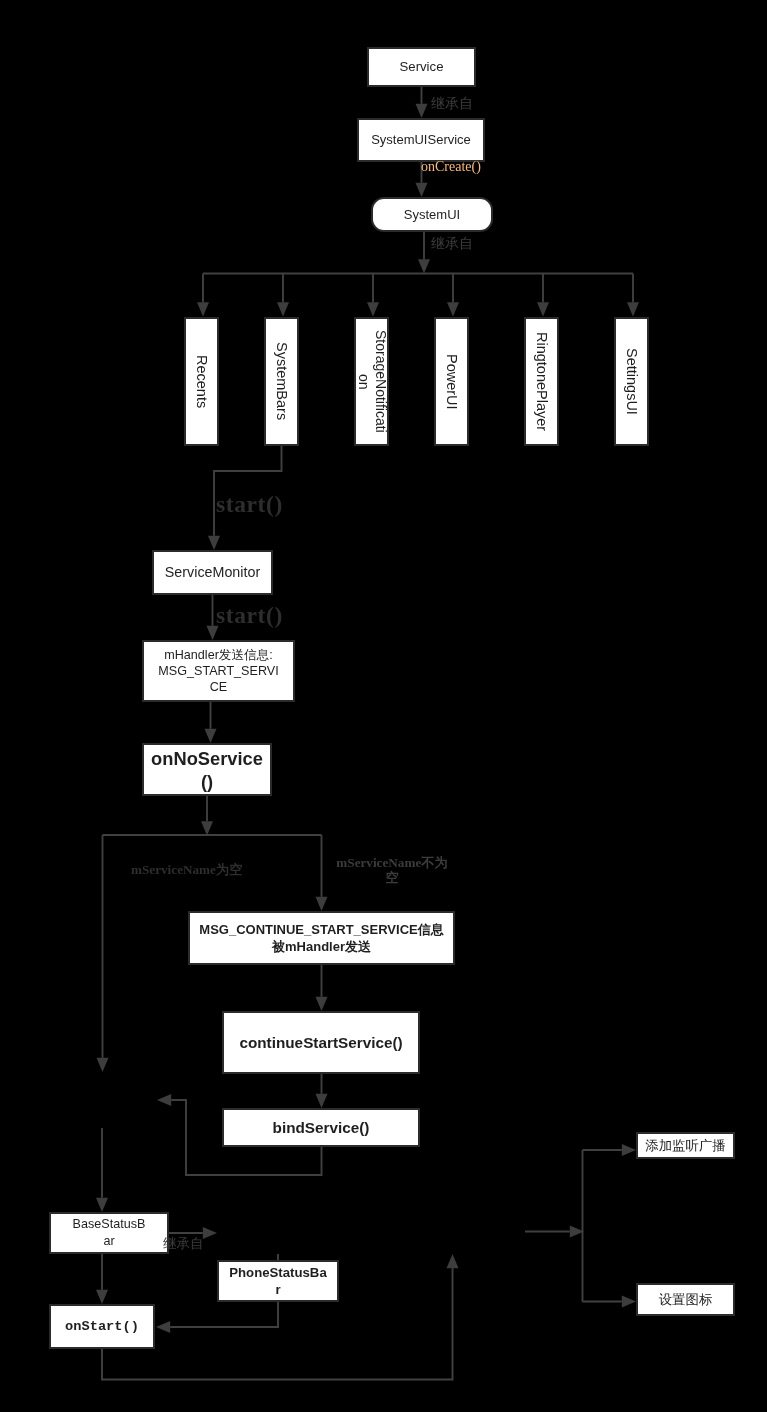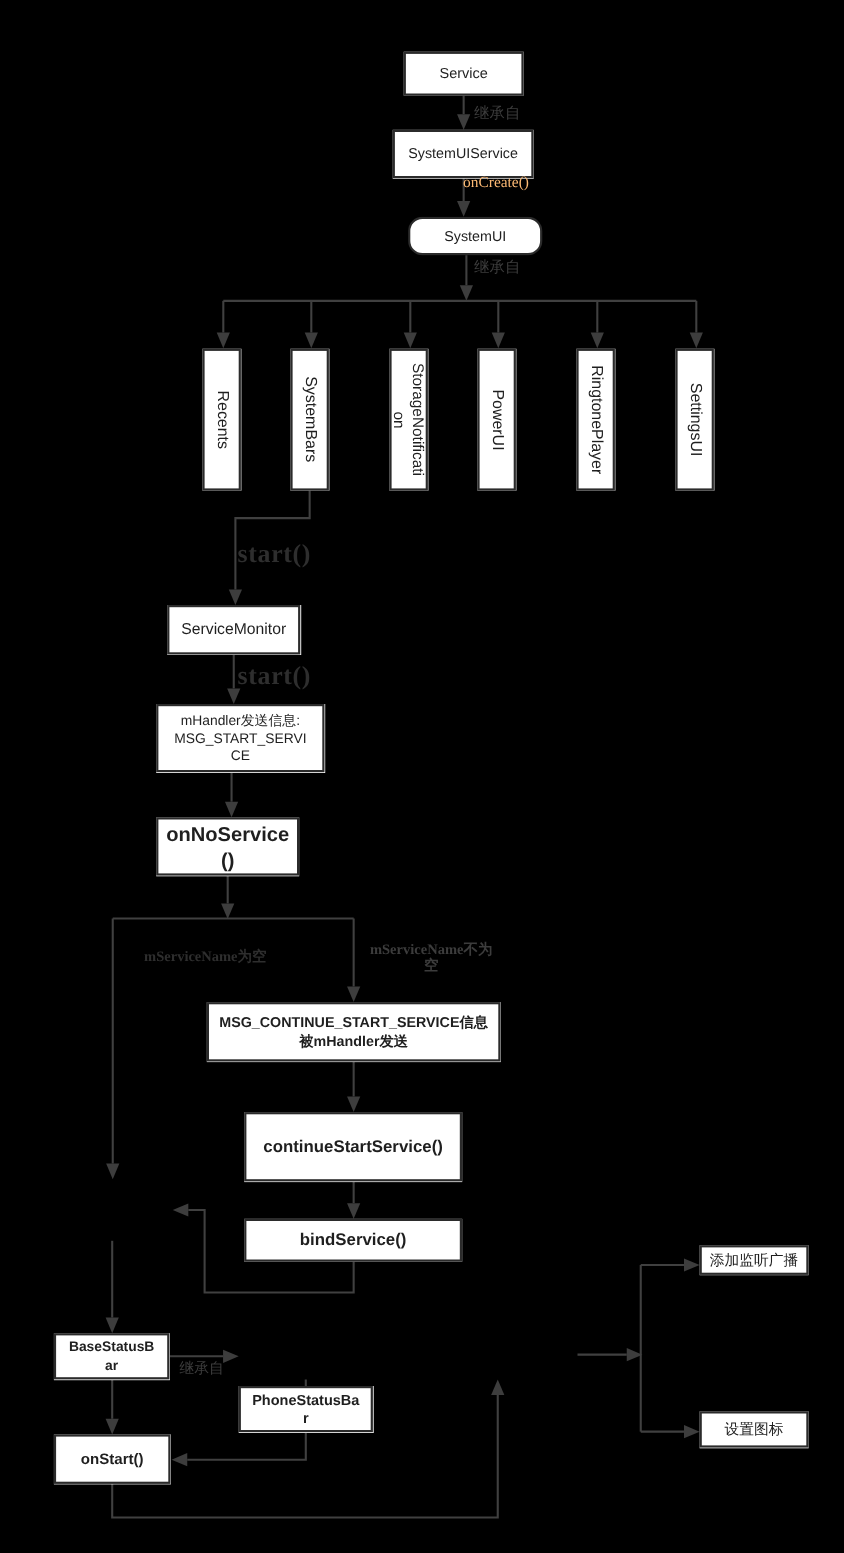--- a/index.html
+++ b/index.html
@@ -156,33 +156,33 @@
   <div class="node" style="left:222px;top:1011px;width:198px;height:63px;font-size:15.3px;font-weight:700;line-height:21px;">
     <span class="t">
       <span class="ln">continueStartService()</span>
     </span>
   </div>
   <div class="node" style="left:222px;top:1108px;width:198px;height:39px;font-size:15.3px;font-weight:700;line-height:21px;">
     <span class="t">
       <span class="ln">bindService()</span>
     </span>
   </div>
-  <div class="node" style="left:49px;top:1212px;width:105px;height:42px;font-size:12.6px;font-weight:700;line-height:17px;">
+  <div class="node" style="left:49px;top:1212px;width:120px;height:42px;font-size:12.6px;font-weight:400;line-height:17px;">
     <span class="t">
       <span class="ln">BaseStatusB</span>
       <span class="ln">ar</span>
     </span>
   </div>
   <div class="node" style="left:217px;top:1232px;width:122px;height:42px;font-size:13.2px;font-weight:700;line-height:17px;margin-top:28px;">
     <span class="t">
       <span class="ln">PhoneStatusBa</span>
       <span class="ln">r</span>
     </span>
   </div>
-  <div class="node" style="left:49px;top:1304px;width:106px;height:45px;font-size:13.7px;font-weight:700;line-height:19px;">
+  <div class="node" style="left:49px;top:1304px;width:106px;height:45px;font-size:13.7px;font-weight:700;line-height:19px;font-family:Liberation Mono, monospace;">
     <span class="t">
       <span class="ln">onStart()</span>
     </span>
   </div>
   <div class="node" style="left:636px;top:1132px;width:99px;height:27px;font-size:13.4px;font-weight:400;line-height:19px;">
     <span class="t">
       <span class="ln">添加监听广播</span>
     </span>
   </div>
   <div class="node" style="left:636px;top:1283px;width:99px;height:33px;font-size:13.4px;font-weight:400;line-height:19px;">

